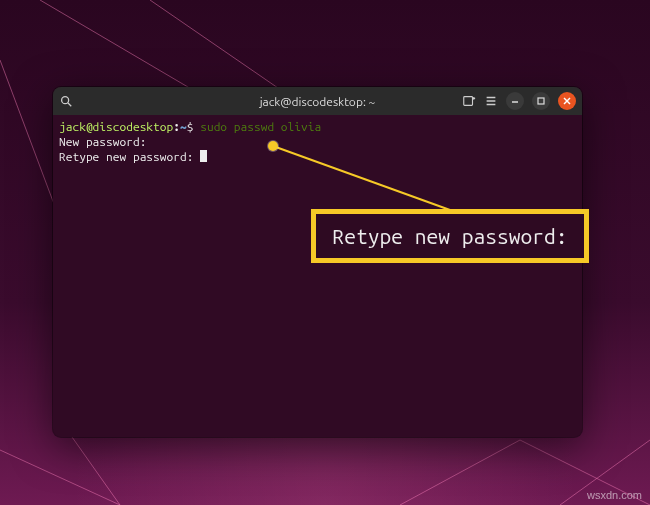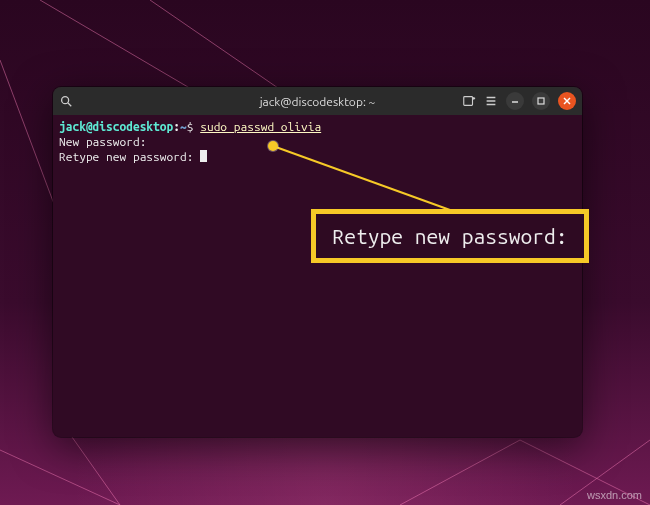--- a/index.html
+++ b/index.html
@@ -58,25 +58,25 @@
   .win-btn.close { background: #e95420; color: #fff; }
   .win-btn svg { width: 10px; height: 10px; }
   .term-body {
     flex: 1;
     padding: 4px 6px;
     font-size: 12px;
     line-height: 15px;
     color: #eee;
     white-space: pre;
   }
-  .prompt-user { color: #5eead4; font-weight: bold; }
+  .prompt-user { color: #bef264; font-weight: normal; }
   .prompt-colon { color: #eee; font-weight: bold; }
   .prompt-path { color: #729fcf; font-weight: bold; }
   .prompt-sym  { color: #eee; }
-  .cmd { color: #fef9c3; text-decoration: underline; }
+  .cmd { color: #4d7c0f; }
   .cursor {
     display: inline-block;
     width: 7px; height: 12px;
     background: #eee;
     vertical-align: -1px;
   }
   
   .callout-dot {
     position: absolute;
     width: 10px; height: 10px; border-radius: 50%;

